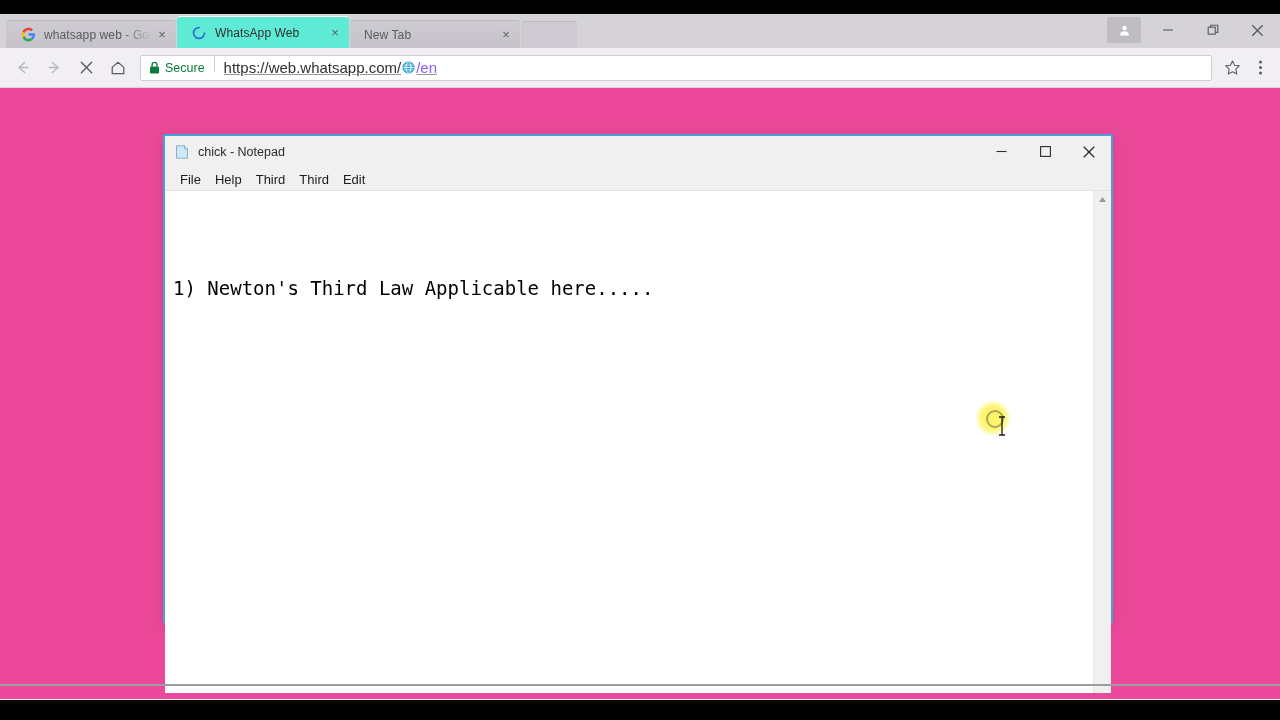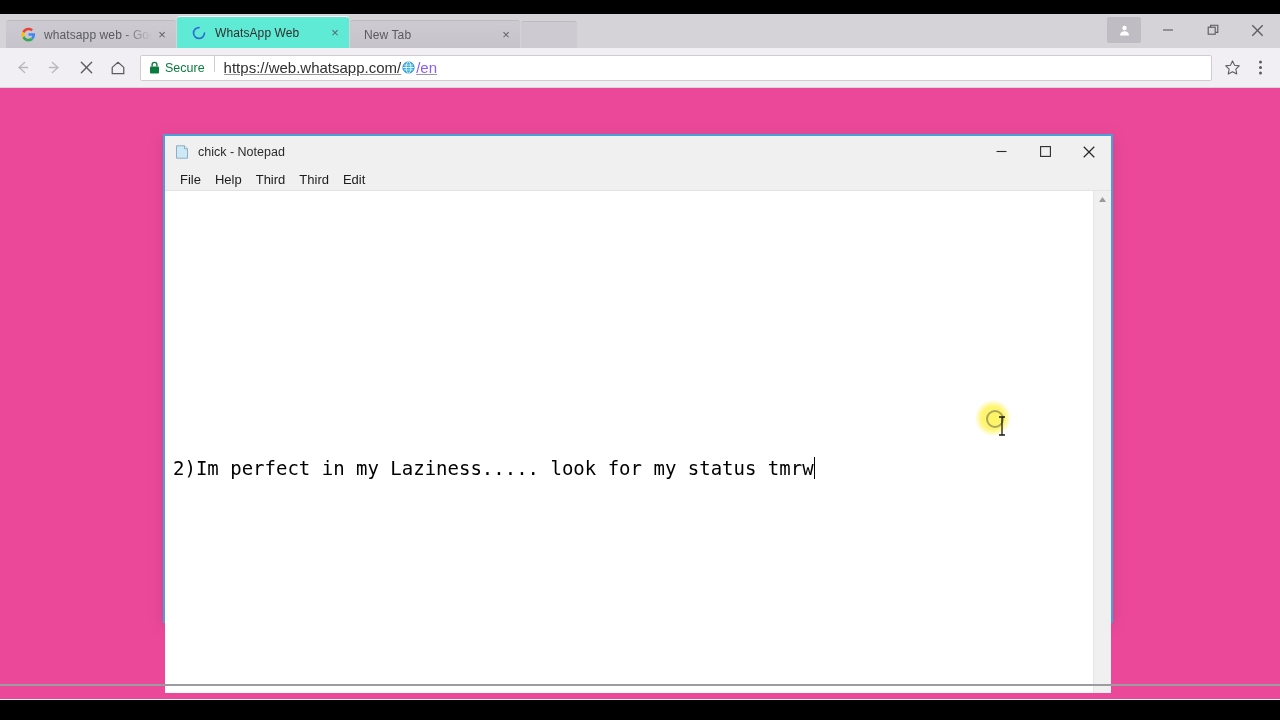--- a/index.html
+++ b/index.html
@@ -559,23 +559,23 @@
         <div class="np-menubar">
           <span class="np-menu-item">File</span>
           <span class="np-menu-item">Help</span>
           <span class="np-menu-item">Third</span>
           <span class="np-menu-item">Third</span>
           <span class="np-menu-item">Edit</span>
         </div>
 
         <div class="np-body">
           <div class="np-text">
+            <div class="np-line">1) Newton's Third Law Applicable here.....</div>
             <div class="np-blank"></div>
             <div class="np-blank"></div>
-            <div class="np-line"><span>2)Im perfect in my Laziness..... look for my status tmrw</span><span class="caret"></span></div>
             <div class="np-blank"></div>
             
             
           </div>
 
           <div class="np-scroll">
             <span class="np-scroll-arrow">
               <svg width="9" height="7" viewBox="0 0 9 7">
                   <path d="M4.5 1 L8 6 L1 6 Z" fill="#9a9a9a"></path>
                 </svg>

